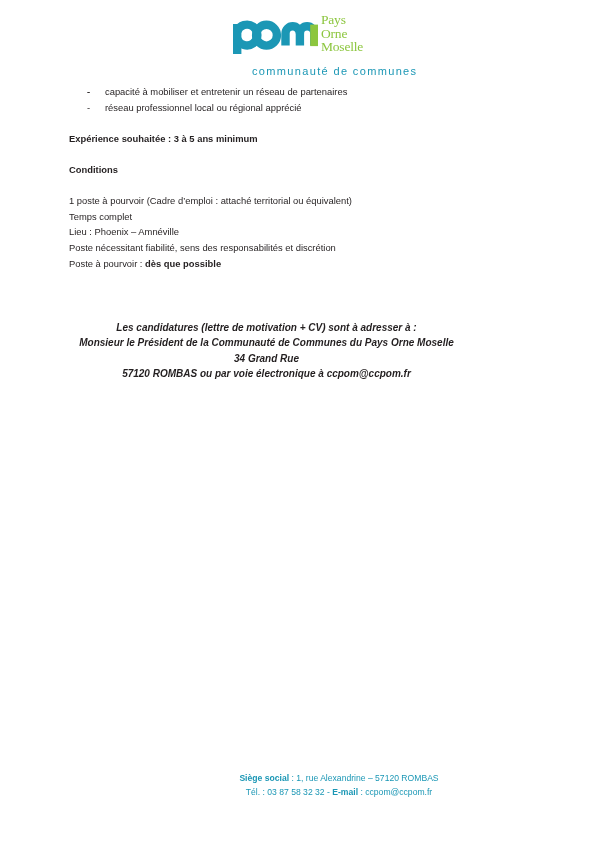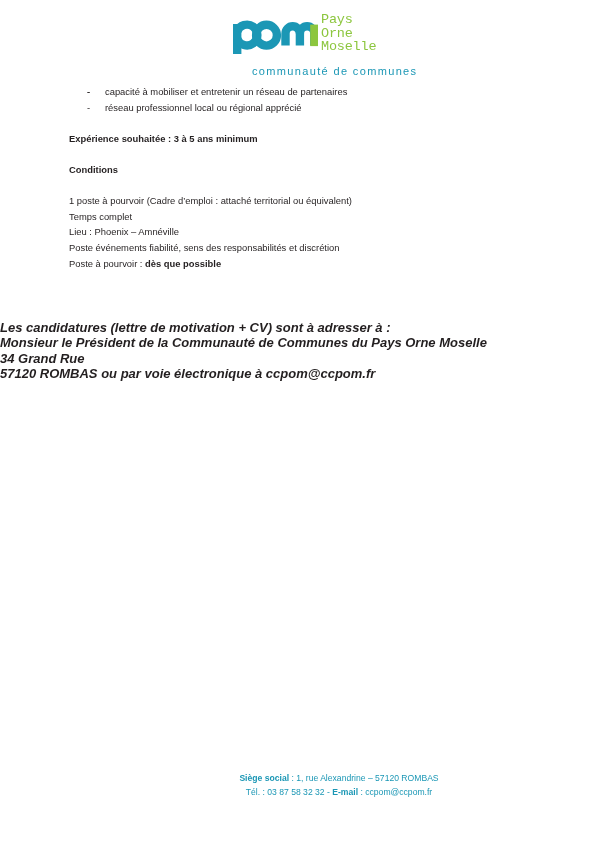--- a/index.html
+++ b/index.html
@@ -32,21 +32,21 @@
   .logo-mark {
     position: relative;
     width: 86px;
     height: 44px;
     flex: 0 0 auto;
   }
   .logo-mark svg { display: block; }
   .logo-words {
     margin-left: 3px;
     padding-top: 1px;
-    font-family: Liberation Mono, monospace;
+    font-family: Liberation Serif, serif;
     color: #8cc63e;
     font-size: 13.5px;
     line-height: 13.6px;
     font-weight: 400;
     letter-spacing: -0.2px;
   }
   .logo-words div { white-space: nowrap; }
   .logo-tagline {
     position: absolute;
     left: 20px;
@@ -88,21 +88,22 @@
   .para { margin: 0; }
 
   .conditions-list { margin: 0; }
 
   
   .address-block {
     position: absolute;
     left: 0;
     top: 320px;
     width: 533px;
-    font-size: 13px;
+    text-align: center;
+    font-size: 10px;
     line-height: 15.3px;
     font-weight: bold;
     font-style: italic;
     color: #231f20;
   }
 
   
   .footer {
     position: absolute;
     left: 0;
@@ -170,21 +171,21 @@
     <div class="spacer-line"></div>
 
     <p class="para bold">Conditions</p>
 
     <div class="spacer-line"></div>
 
     <div class="conditions-list">
       <div>1 poste à pourvoir (Cadre d’emploi : attaché territorial ou équivalent)</div>
       <div>Temps complet</div>
       <div>Lieu : Phoenix – Amnéville</div>
-      <div>Poste événements fiabilité, sens des responsabilités et discrétion</div>
+      <div>Poste nécessitant fiabilité, sens des responsabilités et discrétion</div>
       <div>
         <span>Poste à pourvoir : </span><span class="bold">dès que possible</span>
       </div>
     </div>
 
   </div>
 
   <div class="address-block">
     <div>Les candidatures (lettre de motivation + CV) sont à adresser à :</div>
     <div>Monsieur le Président de la Communauté de Communes du Pays Orne Moselle</div>

